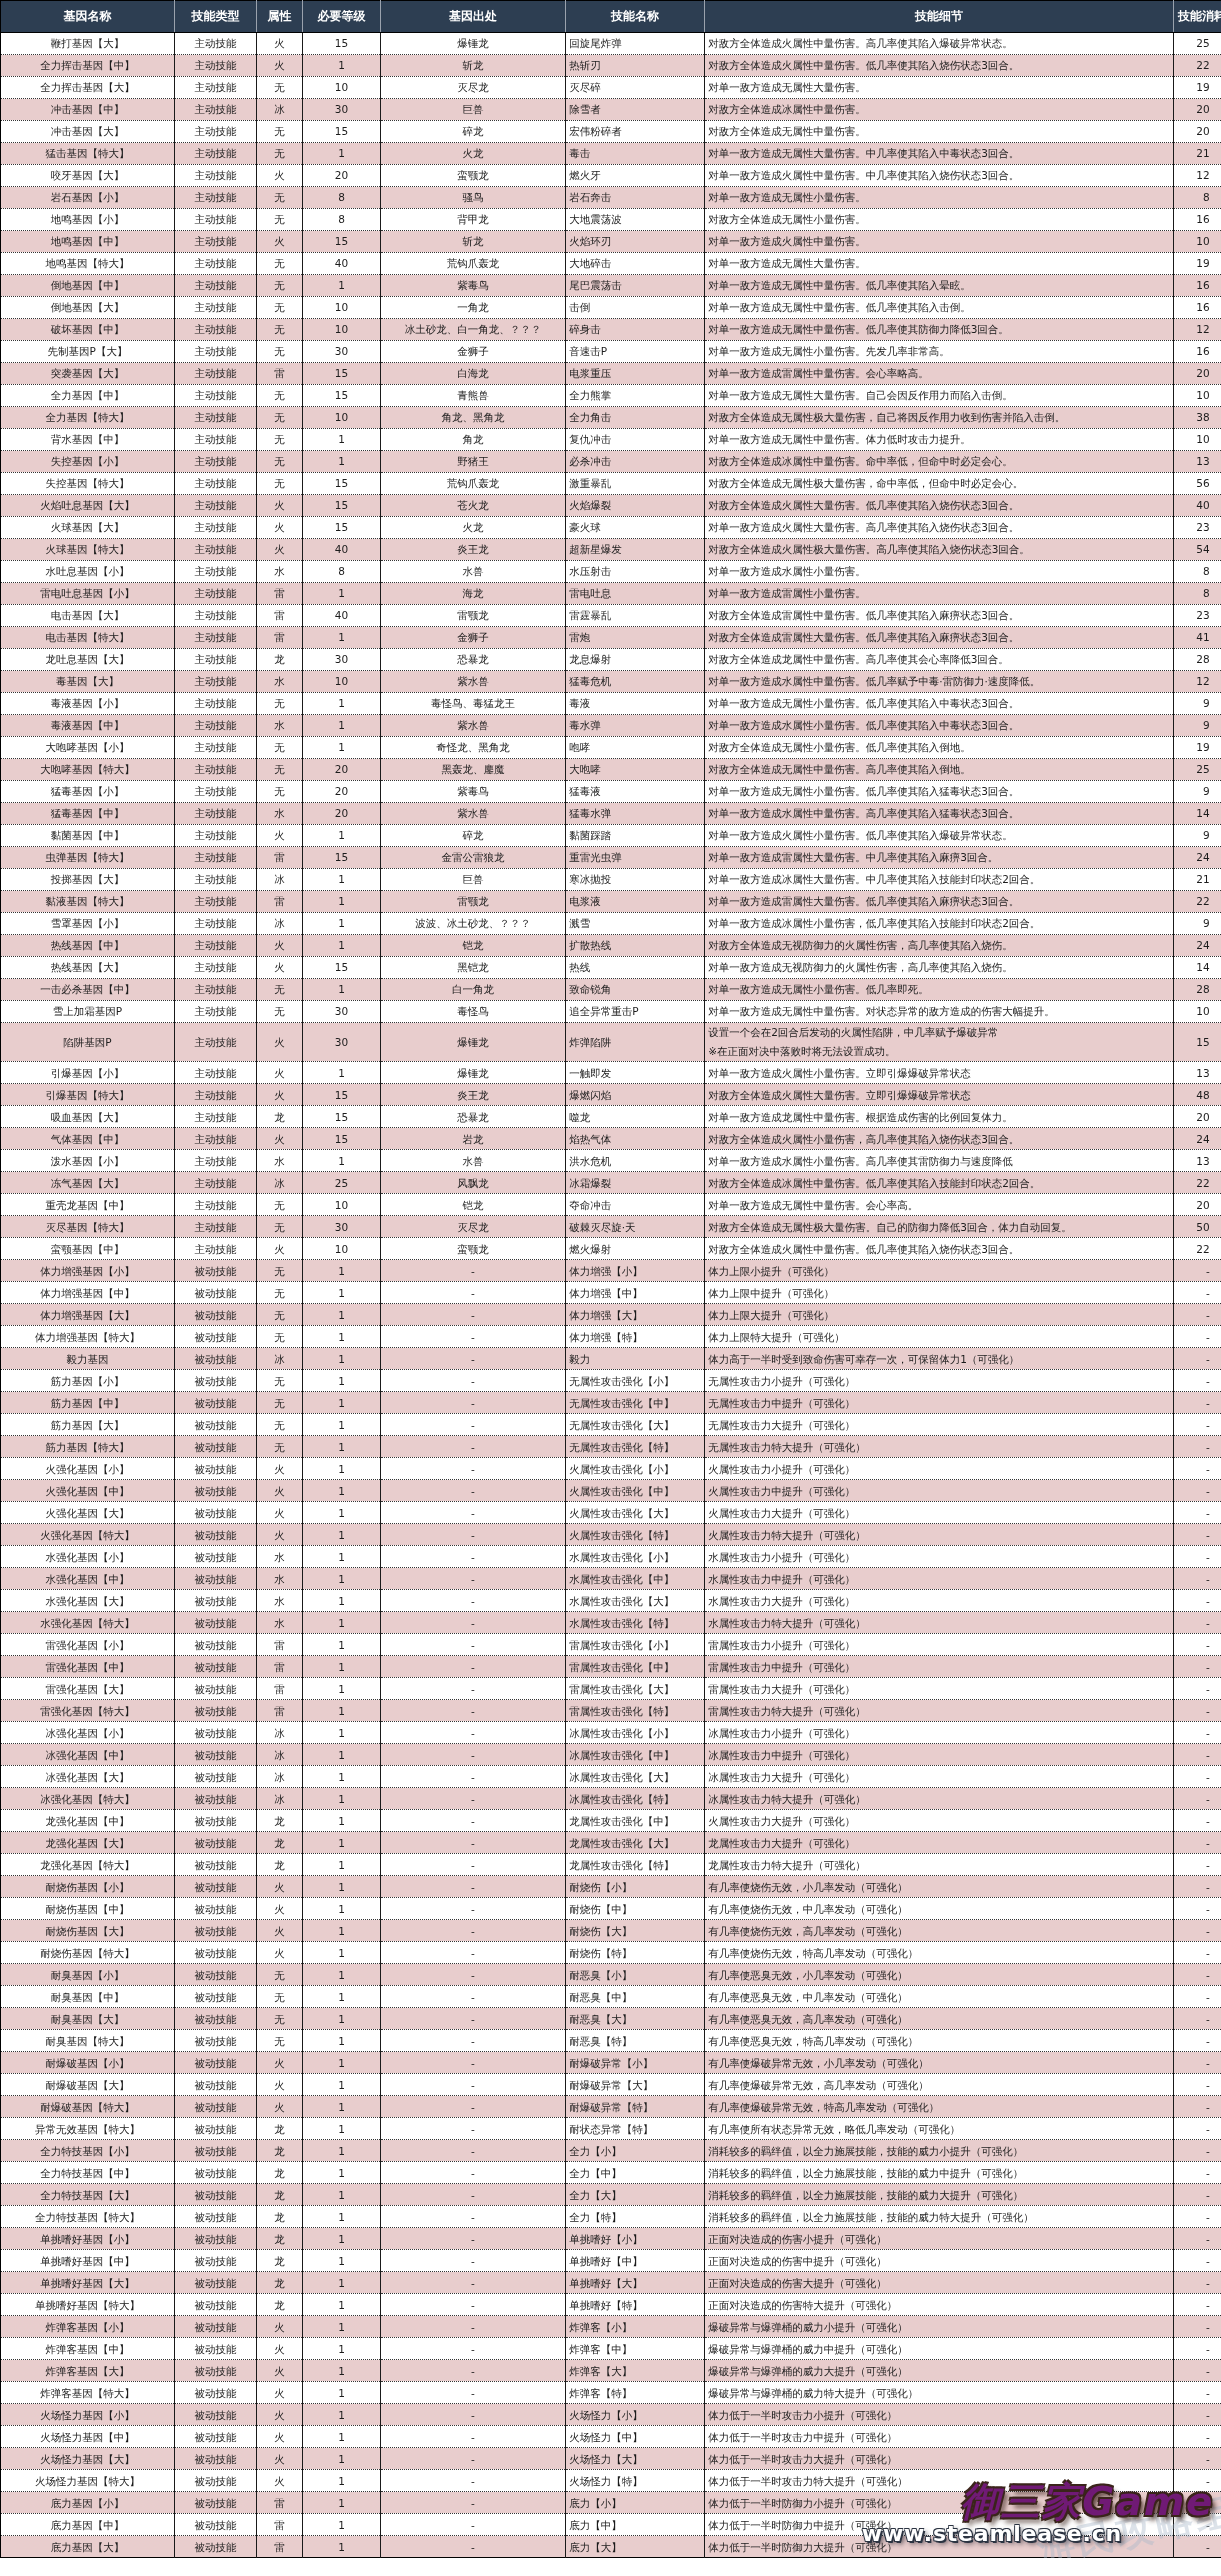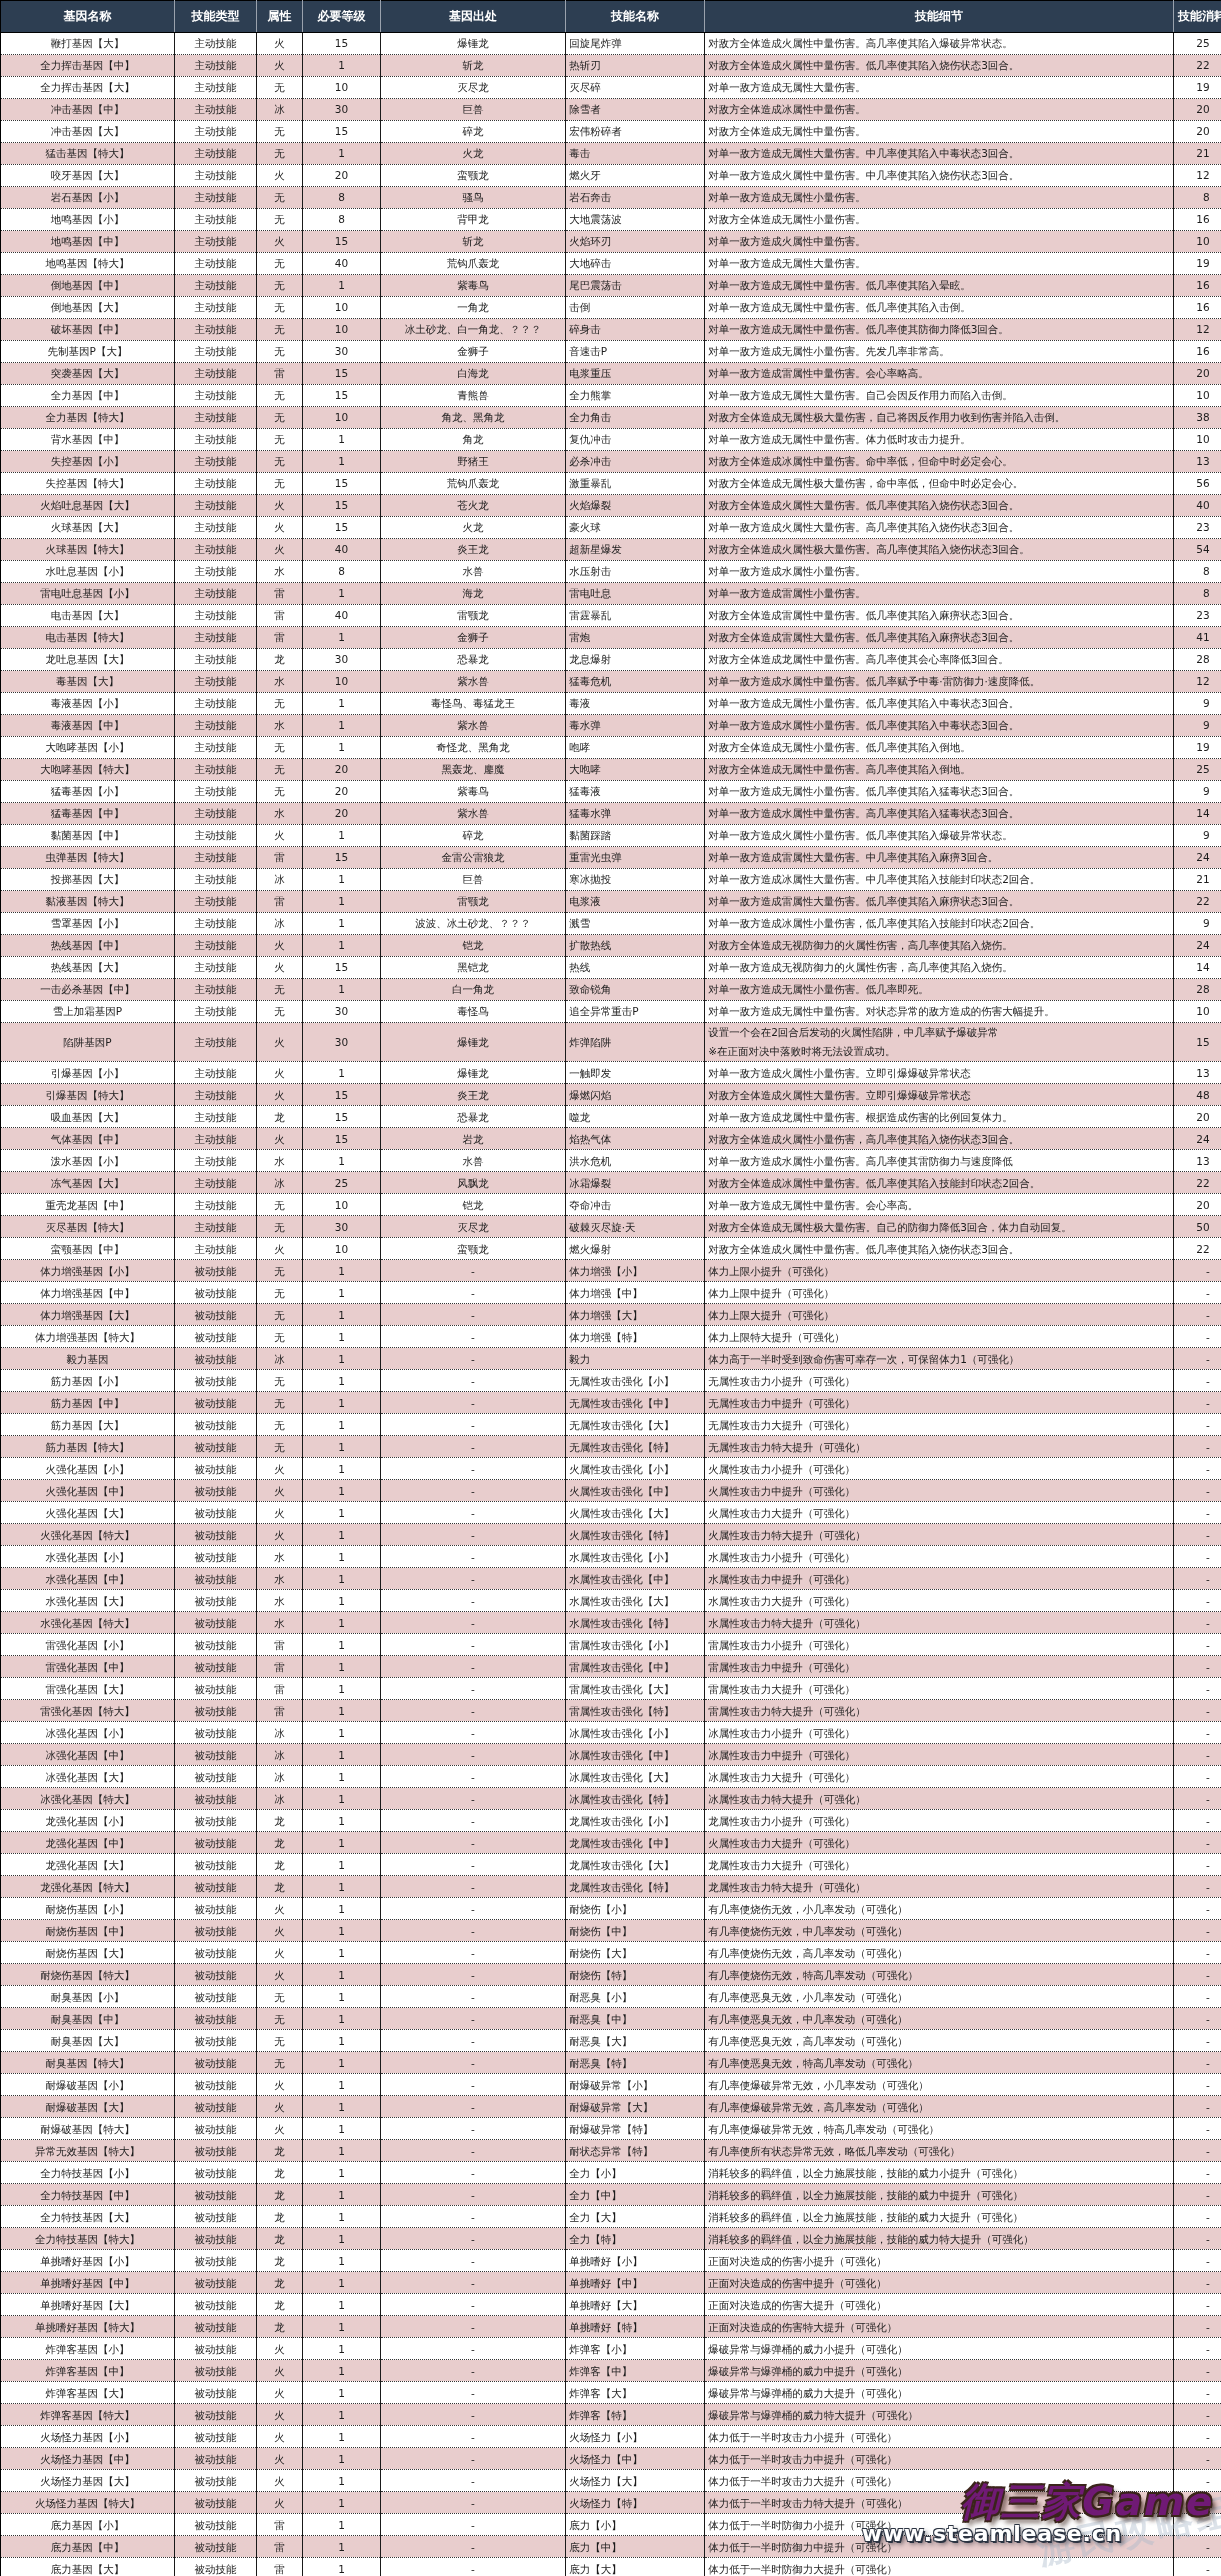--- a/index.html
+++ b/index.html
@@ -851,30 +851,20 @@
     <td class="c">冰强化基因【特大】</td>
     <td class="c">被动技能</td>
     <td class="c">冰</td>
     <td class="c">1</td>
     <td class="c">-</td>
     <td class="l">冰属性攻击强化【特】</td>
     <td class="l">冰属性攻击力特大提升（可强化）</td>
     <td class="r">-</td>
   </tr>
       <tr>
-    <td class="c">龙强化基因【小】</td>
-    <td class="c">被动技能</td>
-    <td class="c">龙</td>
-    <td class="c">1</td>
-    <td class="c">-</td>
-    <td class="l">龙属性攻击强化【小】</td>
-    <td class="l">龙属性攻击力小提升（可强化）</td>
-    <td class="r">-</td>
-  </tr>
-      <tr>
     <td class="c">龙强化基因【中】</td>
     <td class="c">被动技能</td>
     <td class="c">龙</td>
     <td class="c">1</td>
     <td class="c">-</td>
     <td class="l">龙属性攻击强化【中】</td>
     <td class="l">火属性攻击力大提升（可强化）</td>
     <td class="r">-</td>
   </tr>
       <tr>

